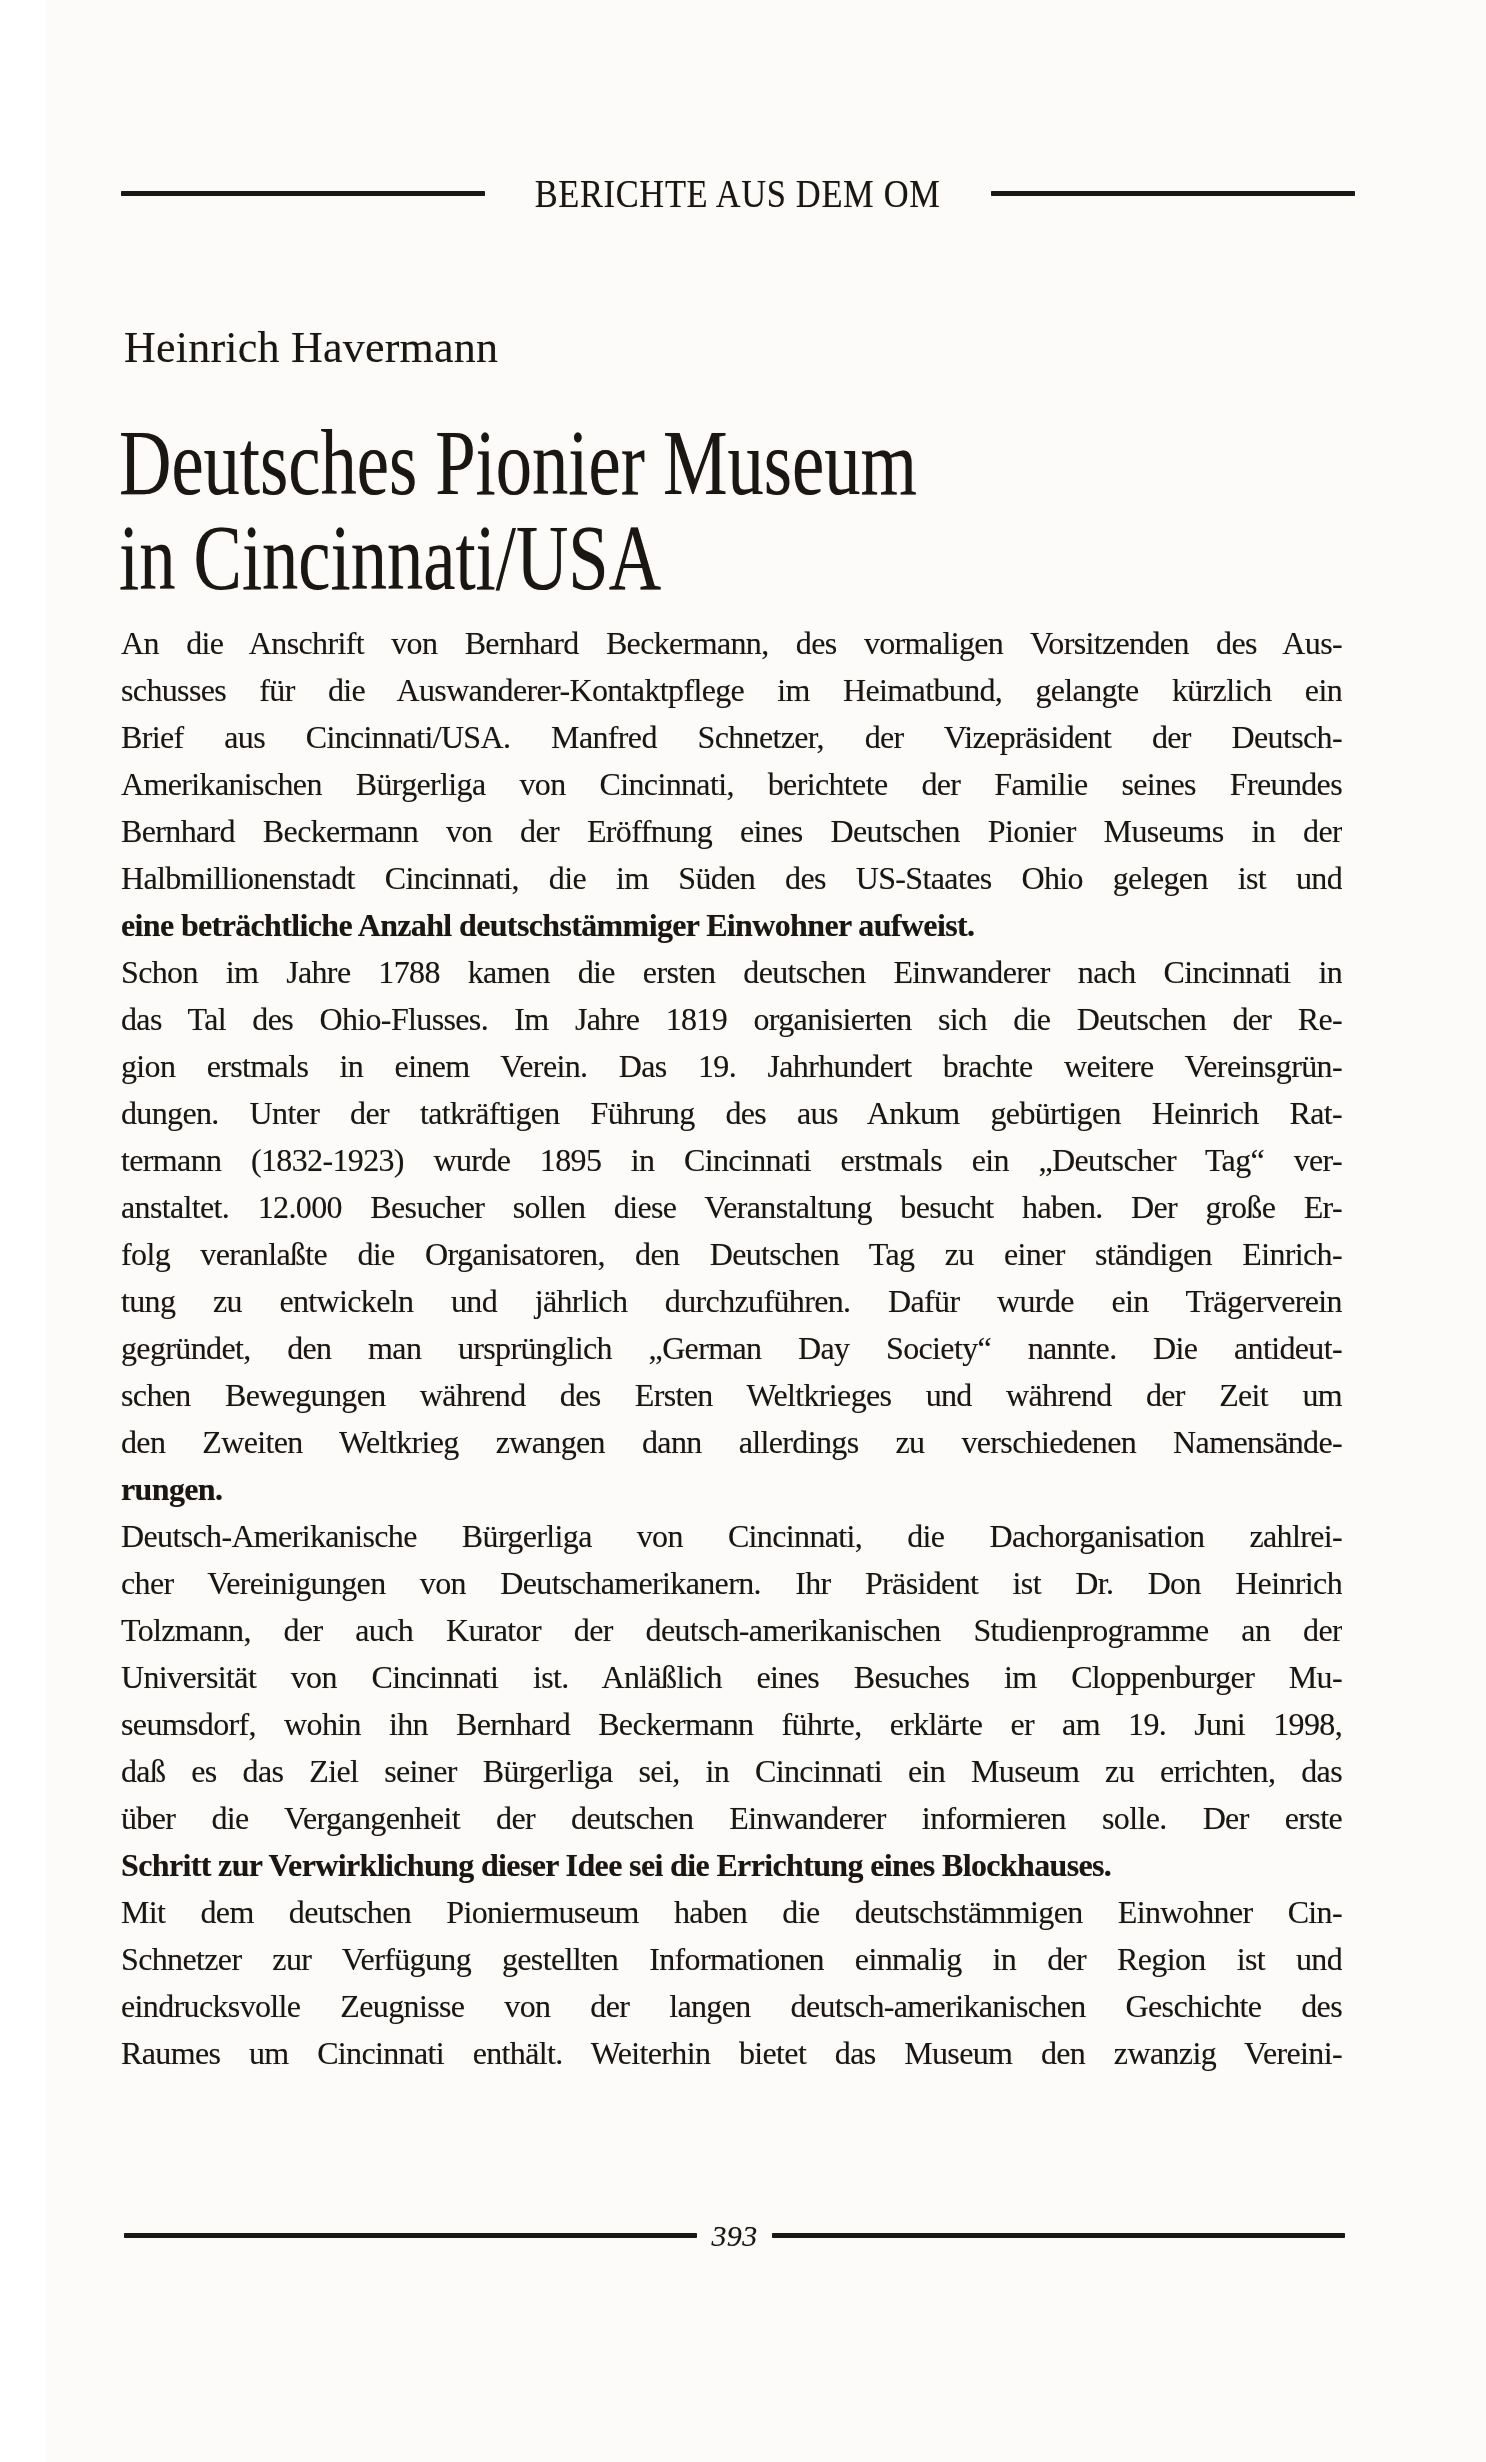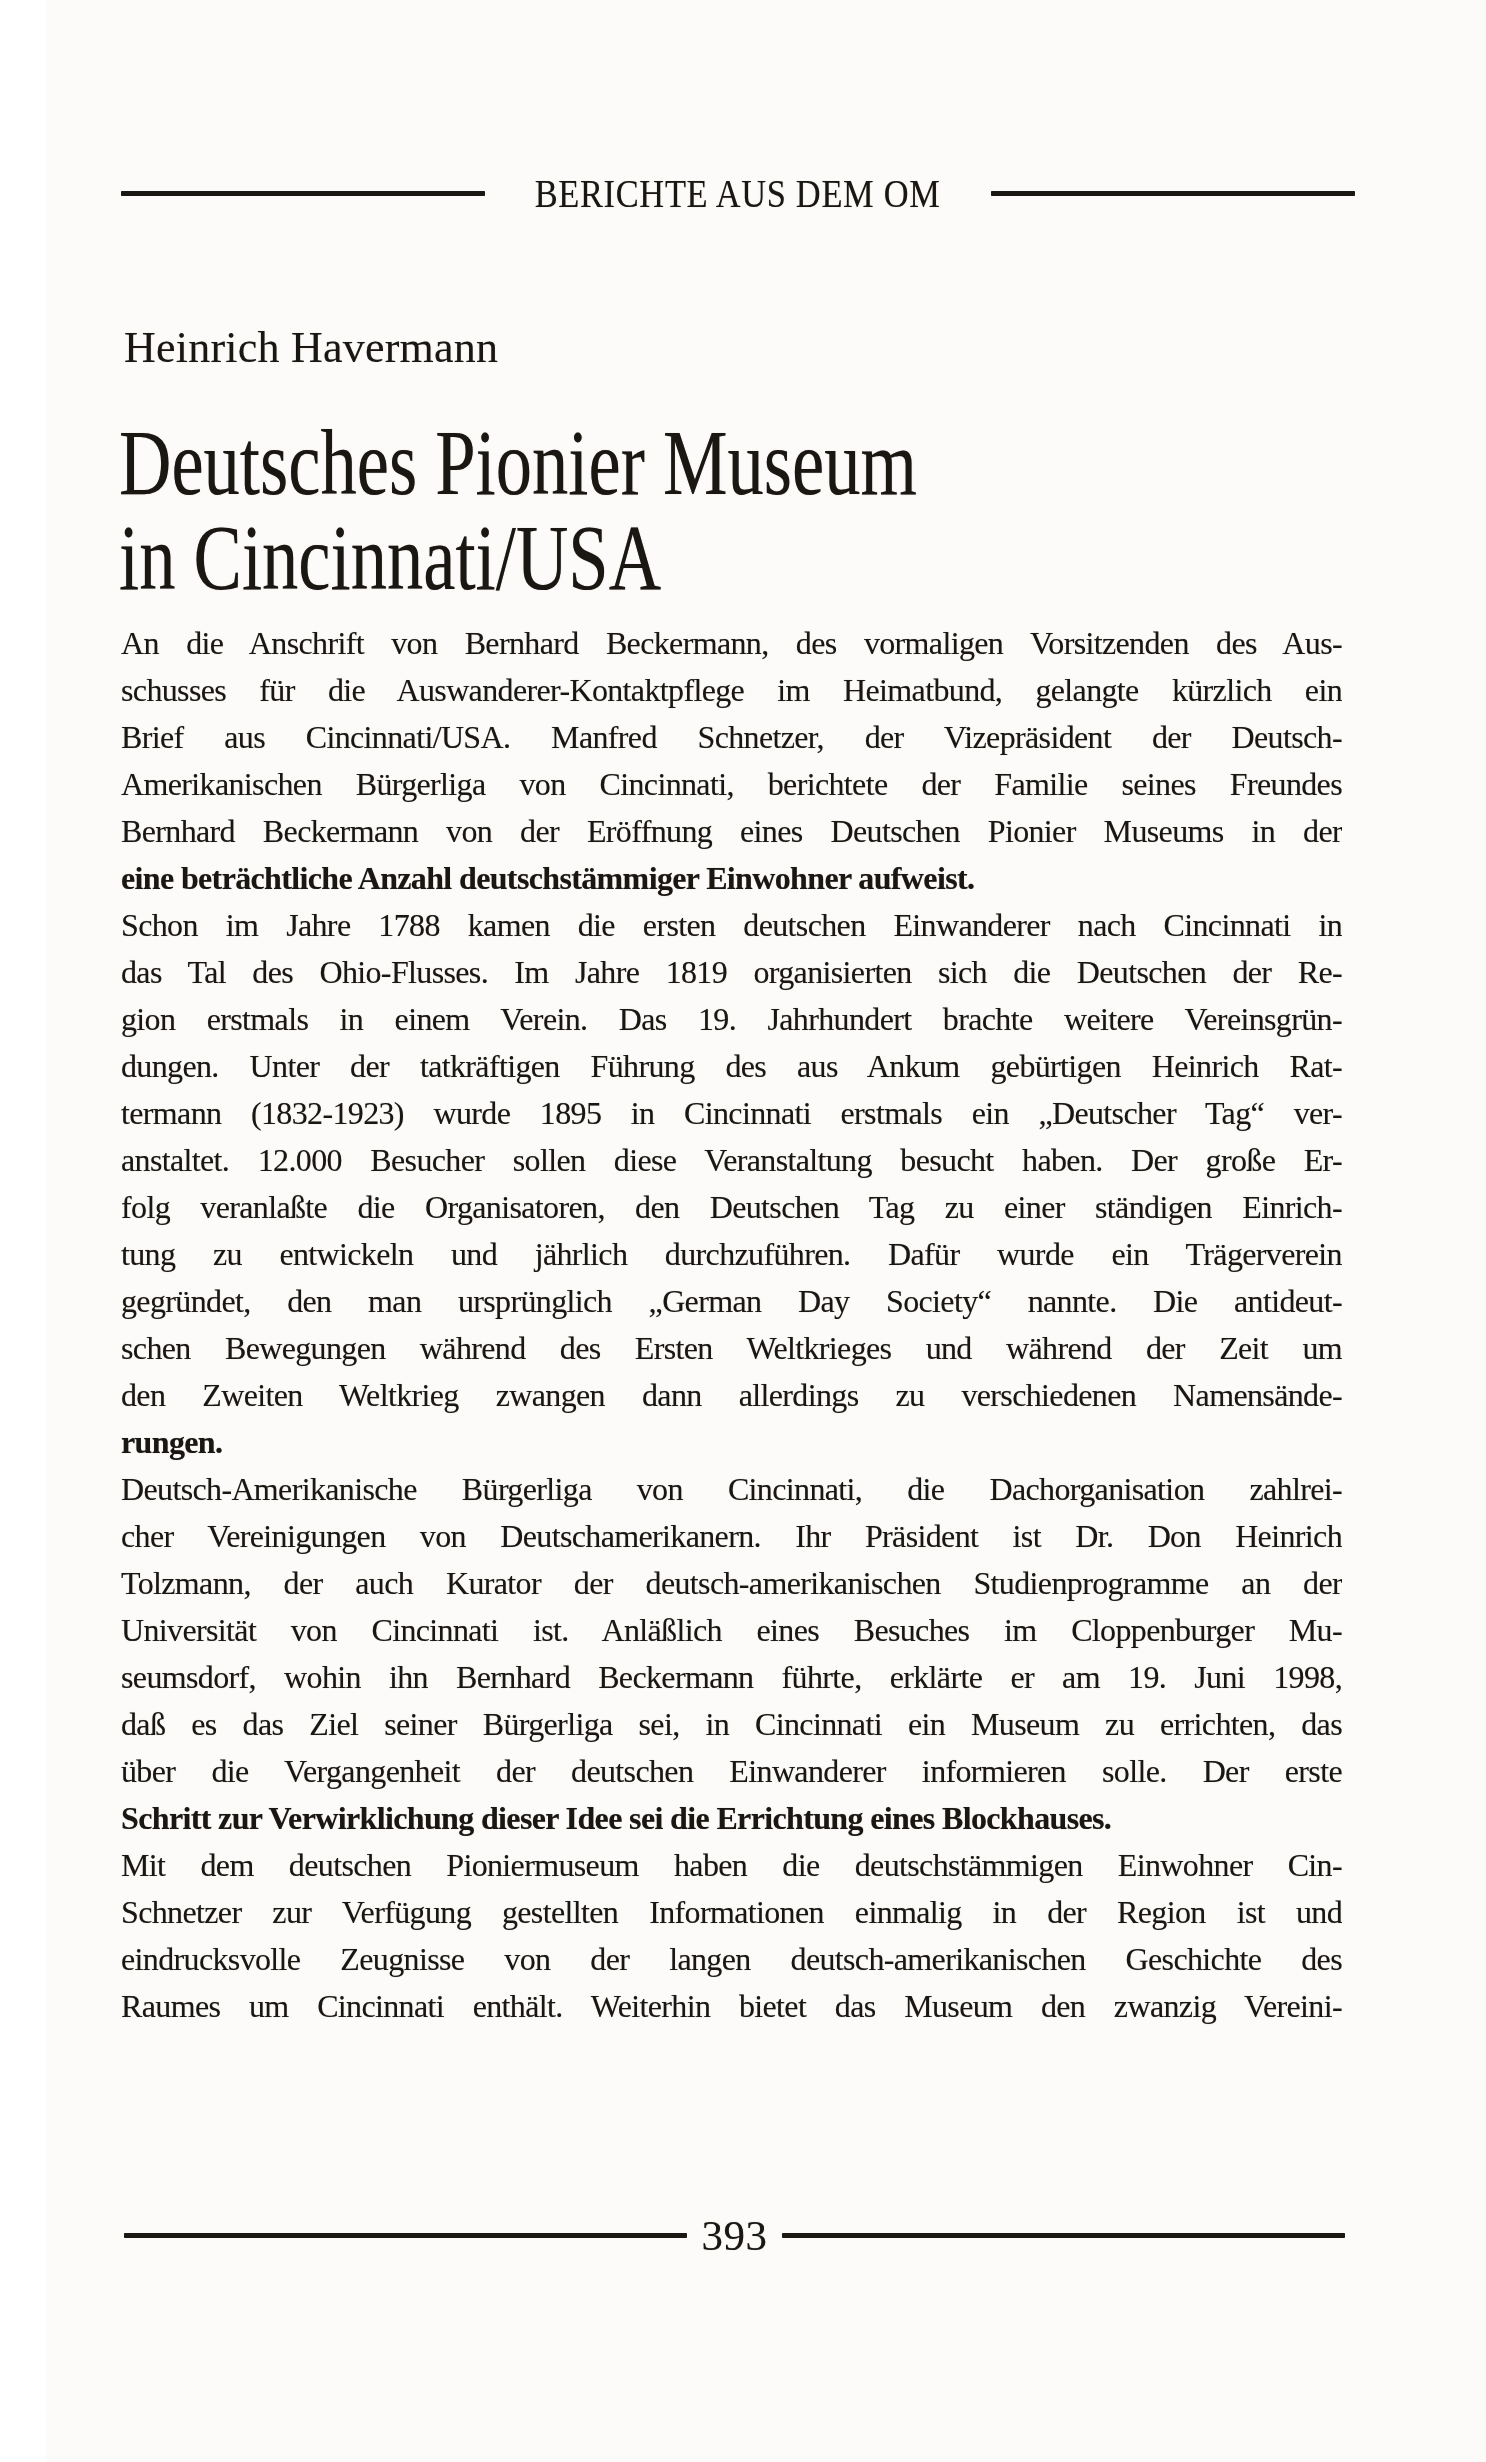--- a/index.html
+++ b/index.html
@@ -84,23 +84,24 @@
 
   
   .footer {
     position: absolute;
     left: 124px; top: 2209px;
     width: 1221px; height: 53px;
     display: flex; align-items: center;
   }
   .pnum {
     padding: 0 15px;
-    font-size: 43px;
+    font-size: 30px;
     letter-spacing: 0.01em;
     text-shadow: 0 0 0.8px rgba(25,20,12,0.45);
+    font-style: italic;
   }
 </style>
 </head>
 <body>
 
 <div class="page">
 
   <div class="header">
     <div class="rule"></div>
     <div class="htext">BERICHTE AUS DEM OM</div>
@@ -113,20 +114,21 @@
     <div>Deutsches Pionier Museum</div>
     <div>in Cincinnati/USA</div>
   </div>
 
   <div class="body">
       <div class="line">An die Anschrift von Bernhard Beckermann, des vormaligen Vorsitzenden des Aus-</div>
       <div class="line">schusses für die Auswanderer-Kontaktpflege im Heimatbund, gelangte kürzlich ein</div>
       <div class="line">Brief aus Cincinnati/USA. Manfred Schnetzer, der Vizepräsident der Deutsch-</div>
       <div class="line">Amerikanischen Bürgerliga von Cincinnati, berichtete der Familie seines Freundes</div>
       <div class="line">Bernhard Beckermann von der Eröffnung eines Deutschen Pionier Museums in der</div>
+      <div class="line">Halbmillionenstadt Cincinnati, die im Süden des US-Staates Ohio gelegen ist und</div>
       <div class="line last">eine beträchtliche Anzahl deutschstämmiger Einwohner aufweist.</div>
       <div class="line">Schon im Jahre 1788 kamen die ersten deutschen Einwanderer nach Cincinnati in</div>
       <div class="line">das Tal des Ohio-Flusses. Im Jahre 1819 organisierten sich die Deutschen der Re-</div>
       <div class="line">gion erstmals in einem Verein. Das 19. Jahrhundert brachte weitere Vereinsgrün-</div>
       <div class="line">dungen. Unter der tatkräftigen Führung des aus Ankum gebürtigen Heinrich Rat-</div>
       <div class="line">termann (1832-1923) wurde 1895 in Cincinnati erstmals ein „Deutscher Tag“ ver-</div>
       <div class="line">anstaltet. 12.000 Besucher sollen diese Veranstaltung besucht haben. Der große Er-</div>
       <div class="line">folg veranlaßte die Organisatoren, den Deutschen Tag zu einer ständigen Einrich-</div>
       <div class="line">tung zu entwickeln und jährlich durchzuführen. Dafür wurde ein Trägerverein</div>
       <div class="line">gegründet, den man ursprünglich „German Day Society“ nannte. Die antideut-</div>

